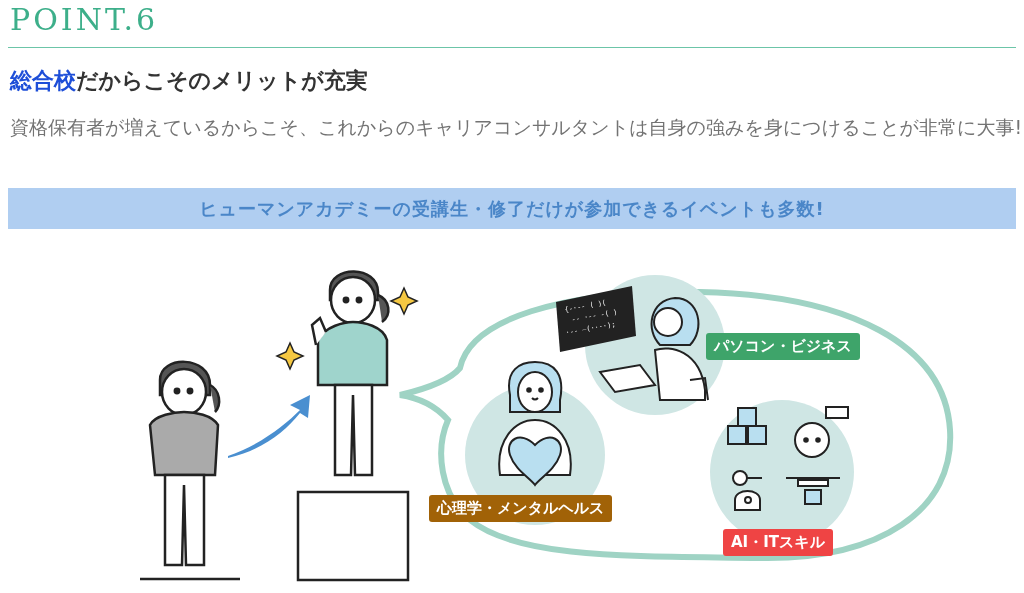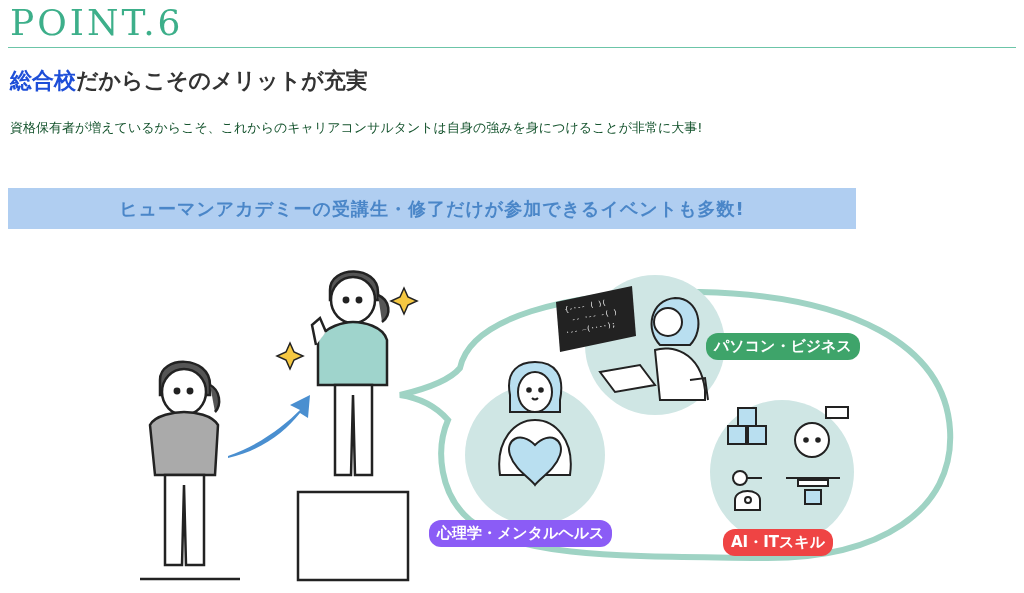--- a/index.html
+++ b/index.html
@@ -1,27 +1,27 @@
 <!DOCTYPE html>
 <html><head>
 <meta charset="utf-8">
 <style>
   html, body { margin: 0; padding: 0; background: #ffffff; }
   body { width: 1024px; height: 593px; overflow: hidden; position: relative; font-family: "DejaVu Sans", sans-serif; color: #333; }
-  .point-title { position: absolute; left: 10px; top: 2px; font-family: "DejaVu Serif", serif; font-size: 36px; letter-spacing: 3px; color: #3daf8a; margin: 0; font-weight: normal; }
+  .point-title { position: absolute; left: 10px; top: 2px; font-family: "DejaVu Serif", serif; font-size: 30px; letter-spacing: 3px; color: #3daf8a; margin: 0; font-weight: normal; }
   .rule { position: absolute; left: 8px; top: 47px; width: 1008px; height: 1px; background: #6cc5a8; }
   .heading { position: absolute; left: 10px; top: 66px; font-size: 22px; font-weight: bold; color: #333; margin: 0; white-space: nowrap; }
   .heading .accent { color: #1d4ed8; }
-  .lead { position: absolute; left: 10px; top: 114px; font-size: 13px; line-height: 27px; color: #14532d; margin: 0; white-space: nowrap; }
-  .banner { position: absolute; left: 8px; top: 188px; width: 848px; height: 41px; background: #b0cef1; display: flex; align-items: center; justify-content: center; }
+  .lead { position: absolute; left: 10px; top: 114px; font-size: 19px; line-height: 27px; color: #737373; margin: 0; white-space: nowrap; }
+  .banner { position: absolute; left: 8px; top: 188px; width: 1008px; height: 41px; background: #b0cef1; display: flex; align-items: center; justify-content: center; }
   .banner span { font-size: 18px; font-weight: bold; color: #4a86c8; letter-spacing: 1px; }
   .illus { position: absolute; left: 0; top: 240px; width: 1024px; height: 353px; }
-  .tag { position: absolute; color: #fff; font-weight: bold; font-size: 15px; padding: 4px 8px; border-radius: 12px; white-space: nowrap; }
+  .tag { position: absolute; color: #fff; font-weight: bold; font-size: 15px; padding: 4px 8px; border-radius: 3px; white-space: nowrap; }
   .tag-pc { left: 706px; top: 333px; background: #3ea46a; }
-  .tag-psy { left: 429px; top: 520px; background: #8b5cf6; }
+  .tag-psy { left: 429px; top: 495px; background: #a16207; }
   .tag-ai { left: 723px; top: 529px; background: #ef4444; }
 </style>
 </head>
 <body>
 
 <h1 class="point-title">POINT.6</h1>
 <div class="rule"></div>
 
 <h2 class="heading"><span class="accent">総合校</span><span>だからこそのメリットが充実</span></h2>
 

